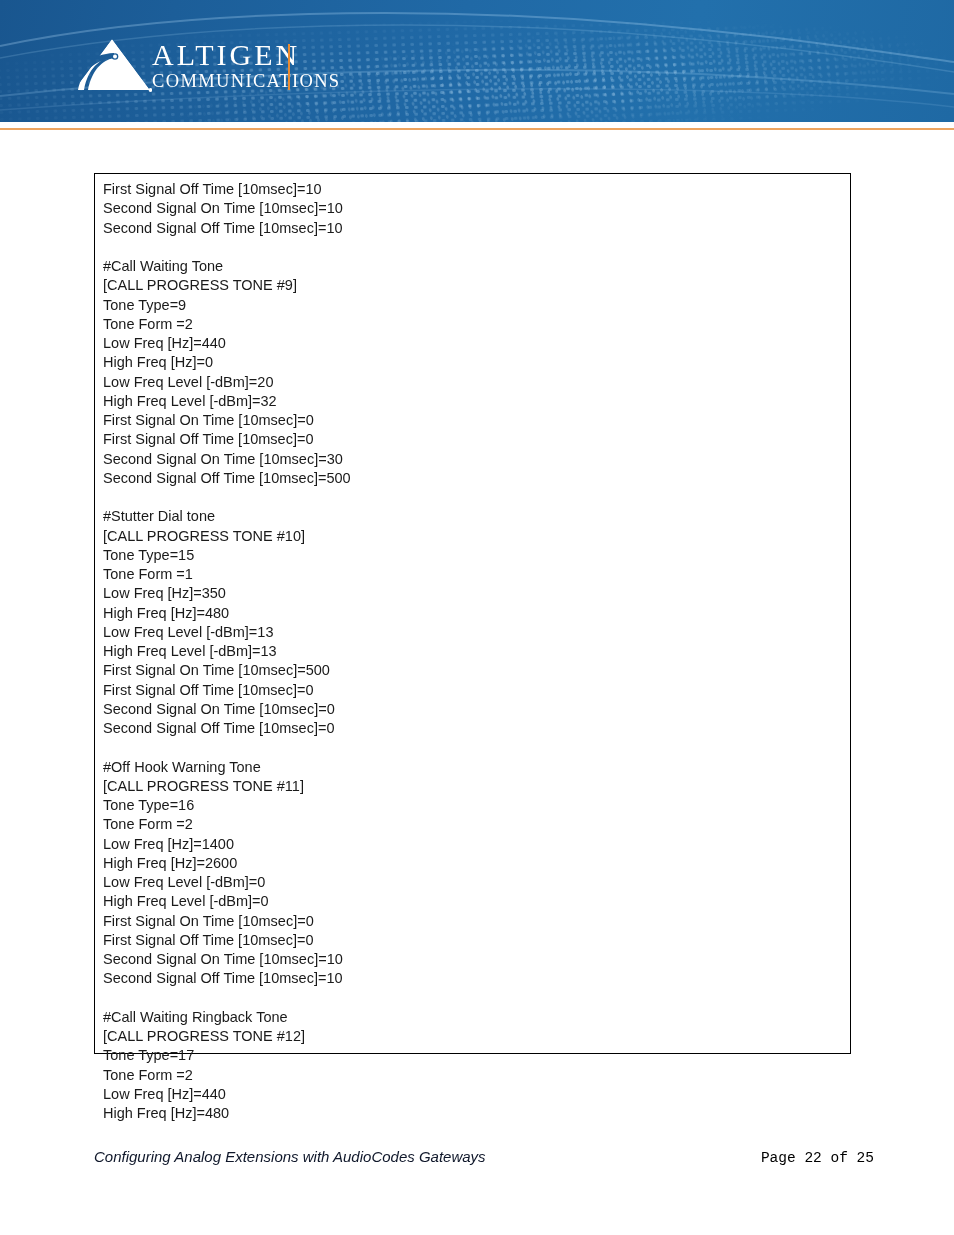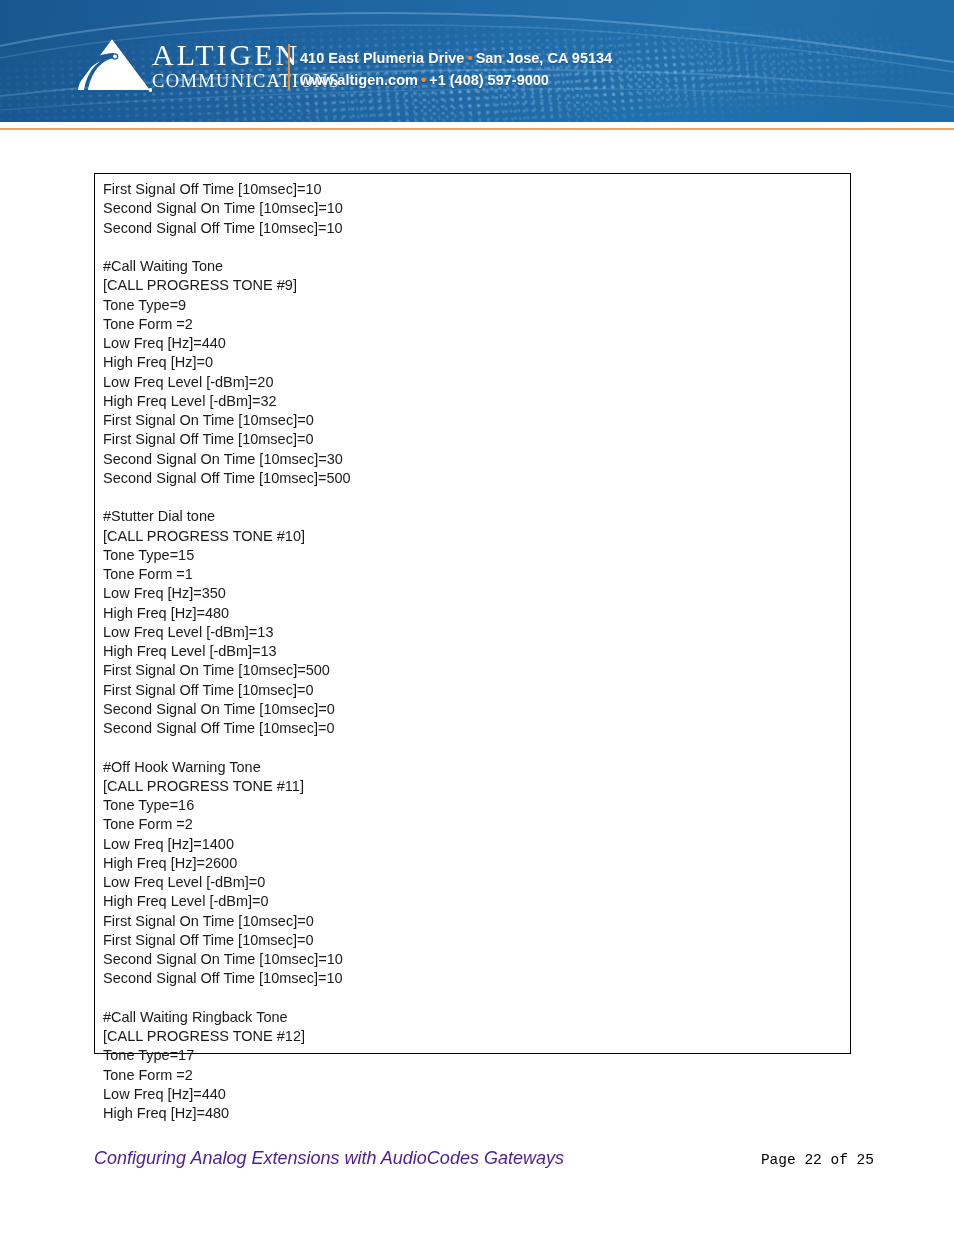--- a/index.html
+++ b/index.html
@@ -160,22 +160,22 @@
     left: 94px;
     top: 1148px;
     width: 780px;
     display: flex;
     align-items: baseline;
     justify-content: space-between;
   }
   .footer-title {
     font-family: "Liberation Sans", sans-serif;
     font-style: italic;
-    font-size: 18px;
-    color: #4c1d95;
+    font-size: 15px;
+    color: #0f172a;
     white-space: nowrap;
   }
   .footer-page {
     font-family: Liberation Mono, monospace;
     font-size: 14.5px;
     color: #000000;
     white-space: nowrap;
   }
 </style>
 </head>
@@ -210,24 +210,20 @@
     <circle cx="78.5" cy="52" r="1.9" fill="#ffffff"></circle>
   </svg>
 
   <div class="wordmark">
     <div class="line1">ALTIGEN</div>
     <div class="line2">COMMUNICATIONS</div>
   </div>
 
   <div class="logo-divider"></div>
 
-  <div class="contact-block">
-    <div><span>410 East Plumeria Drive</span><span class="sep">•</span><span>San Jose, CA 95134</span></div>
-    <div><span>www.altigen.com</span><span class="sep">•</span><span>+1 (408) 597-9000</span></div>
-  </div>
 </div>
 
 <div class="header-rule"></div>
 
 <div class="content-box">
   <div class="code-listing" id="code-listing"><div class="code-line">First Signal Off Time [10msec]=10</div><div class="code-line">Second Signal On Time [10msec]=10</div><div class="code-line">Second Signal Off Time [10msec]=10</div><div class="code-line blank">&nbsp;</div><div class="code-line">#Call Waiting Tone</div><div class="code-line">[CALL PROGRESS TONE #9]</div><div class="code-line">Tone Type=9</div><div class="code-line">Tone Form =2</div><div class="code-line">Low Freq [Hz]=440</div><div class="code-line">High Freq [Hz]=0</div><div class="code-line">Low Freq Level [-dBm]=20</div><div class="code-line">High Freq Level [-dBm]=32</div><div class="code-line">First Signal On Time [10msec]=0</div><div class="code-line">First Signal Off Time [10msec]=0</div><div class="code-line">Second Signal On Time [10msec]=30</div><div class="code-line">Second Signal Off Time [10msec]=500</div><div class="code-line blank">&nbsp;</div><div class="code-line">#Stutter Dial tone</div><div class="code-line">[CALL PROGRESS TONE #10]</div><div class="code-line">Tone Type=15</div><div class="code-line">Tone Form =1</div><div class="code-line">Low Freq [Hz]=350</div><div class="code-line">High Freq [Hz]=480</div><div class="code-line">Low Freq Level [-dBm]=13</div><div class="code-line">High Freq Level [-dBm]=13</div><div class="code-line">First Signal On Time [10msec]=500</div><div class="code-line">First Signal Off Time [10msec]=0</div><div class="code-line">Second Signal On Time [10msec]=0</div><div class="code-line">Second Signal Off Time [10msec]=0</div><div class="code-line blank">&nbsp;</div><div class="code-line">#Off Hook Warning Tone</div><div class="code-line">[CALL PROGRESS TONE #11]</div><div class="code-line">Tone Type=16</div><div class="code-line">Tone Form =2</div><div class="code-line">Low Freq [Hz]=1400</div><div class="code-line">High Freq [Hz]=2600</div><div class="code-line">Low Freq Level [-dBm]=0</div><div class="code-line">High Freq Level [-dBm]=0</div><div class="code-line">First Signal On Time [10msec]=0</div><div class="code-line">First Signal Off Time [10msec]=0</div><div class="code-line">Second Signal On Time [10msec]=10</div><div class="code-line">Second Signal Off Time [10msec]=10</div><div class="code-line blank">&nbsp;</div><div class="code-line">#Call Waiting Ringback Tone</div><div class="code-line">[CALL PROGRESS TONE #12]</div><div class="code-line">Tone Type=17</div><div class="code-line">Tone Form =2</div><div class="code-line">Low Freq [Hz]=440</div><div class="code-line">High Freq [Hz]=480</div></div>
 </div>
 
 <div class="footer">
   <div class="footer-title">Configuring Analog Extensions with AudioCodes Gateways</div>

